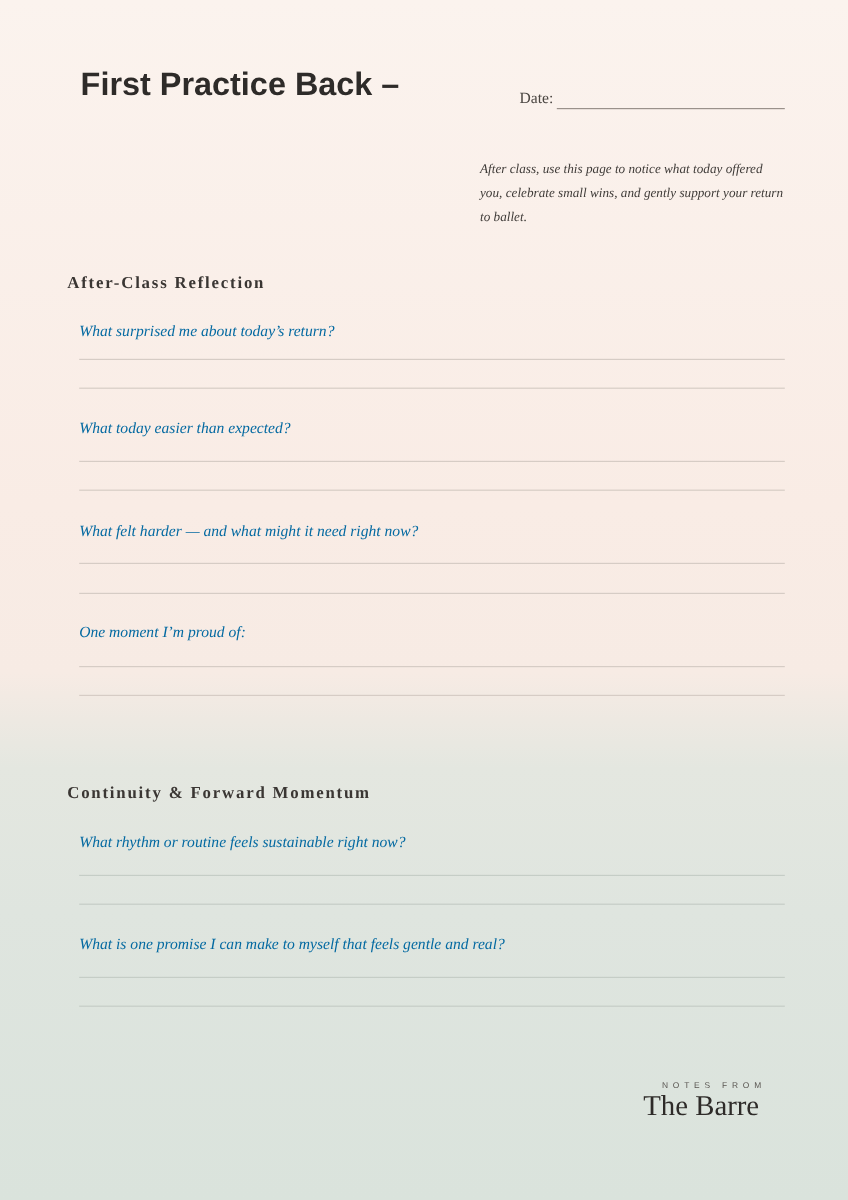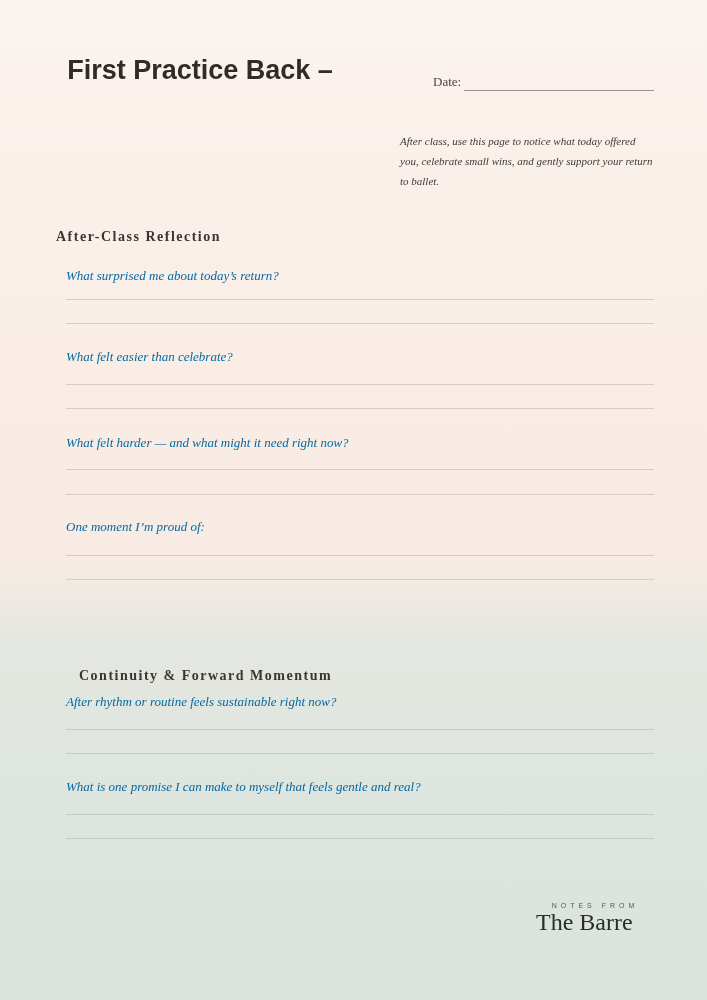--- a/index.html
+++ b/index.html
@@ -40,35 +40,35 @@
 <div class="abs date-line"></div>
 
 <div class="abs intro">After class, use this page to notice what today offered you, celebrate small wins, and gently support your return to ballet.</div>
 
 <div class="abs section-title" style="top:229px;">After-Class Reflection</div>
 
 <div class="abs question" style="top:268px;">What surprised me about today’s return?</div>
 <div class="abs line" style="top:299px;"></div>
 <div class="abs line" style="top:323px;"></div>
 
-<div class="abs question" style="top:349px;">What felt easier than celebrate?</div>
+<div class="abs question" style="top:349px;">What today easier than expected?</div>
 <div class="abs line" style="top:384px;"></div>
 <div class="abs line" style="top:408px;"></div>
 
 <div class="abs question" style="top:435px;">What felt harder — and what might it need right now?</div>
 <div class="abs line" style="top:469px;"></div>
 <div class="abs line" style="top:494px;"></div>
 
 <div class="abs question" style="top:519px;">One moment I’m proud of:</div>
 <div class="abs line" style="top:555px;"></div>
 <div class="abs line" style="top:579px;"></div>
 
-<div class="abs section-title" style="top:668px;margin-left:23px;">Continuity &amp; Forward Momentum</div>
+<div class="abs section-title" style="top:654px;">Continuity &amp; Forward Momentum</div>
 
-<div class="abs question" style="top:694px;">After rhythm or routine feels sustainable right now?</div>
+<div class="abs question" style="top:694px;">What rhythm or routine feels sustainable right now?</div>
 <div class="abs line green" style="top:729px;"></div>
 <div class="abs line green" style="top:753px;"></div>
 
 <div class="abs question" style="top:779px;">What is one promise I can make to myself that feels gentle and real?</div>
 <div class="abs line green" style="top:814px;"></div>
 <div class="abs line green" style="top:838px;"></div>
 
 <div class="abs brand-small">NOTES FROM</div>
 <div class="abs brand-big">The Barre</div>
 

